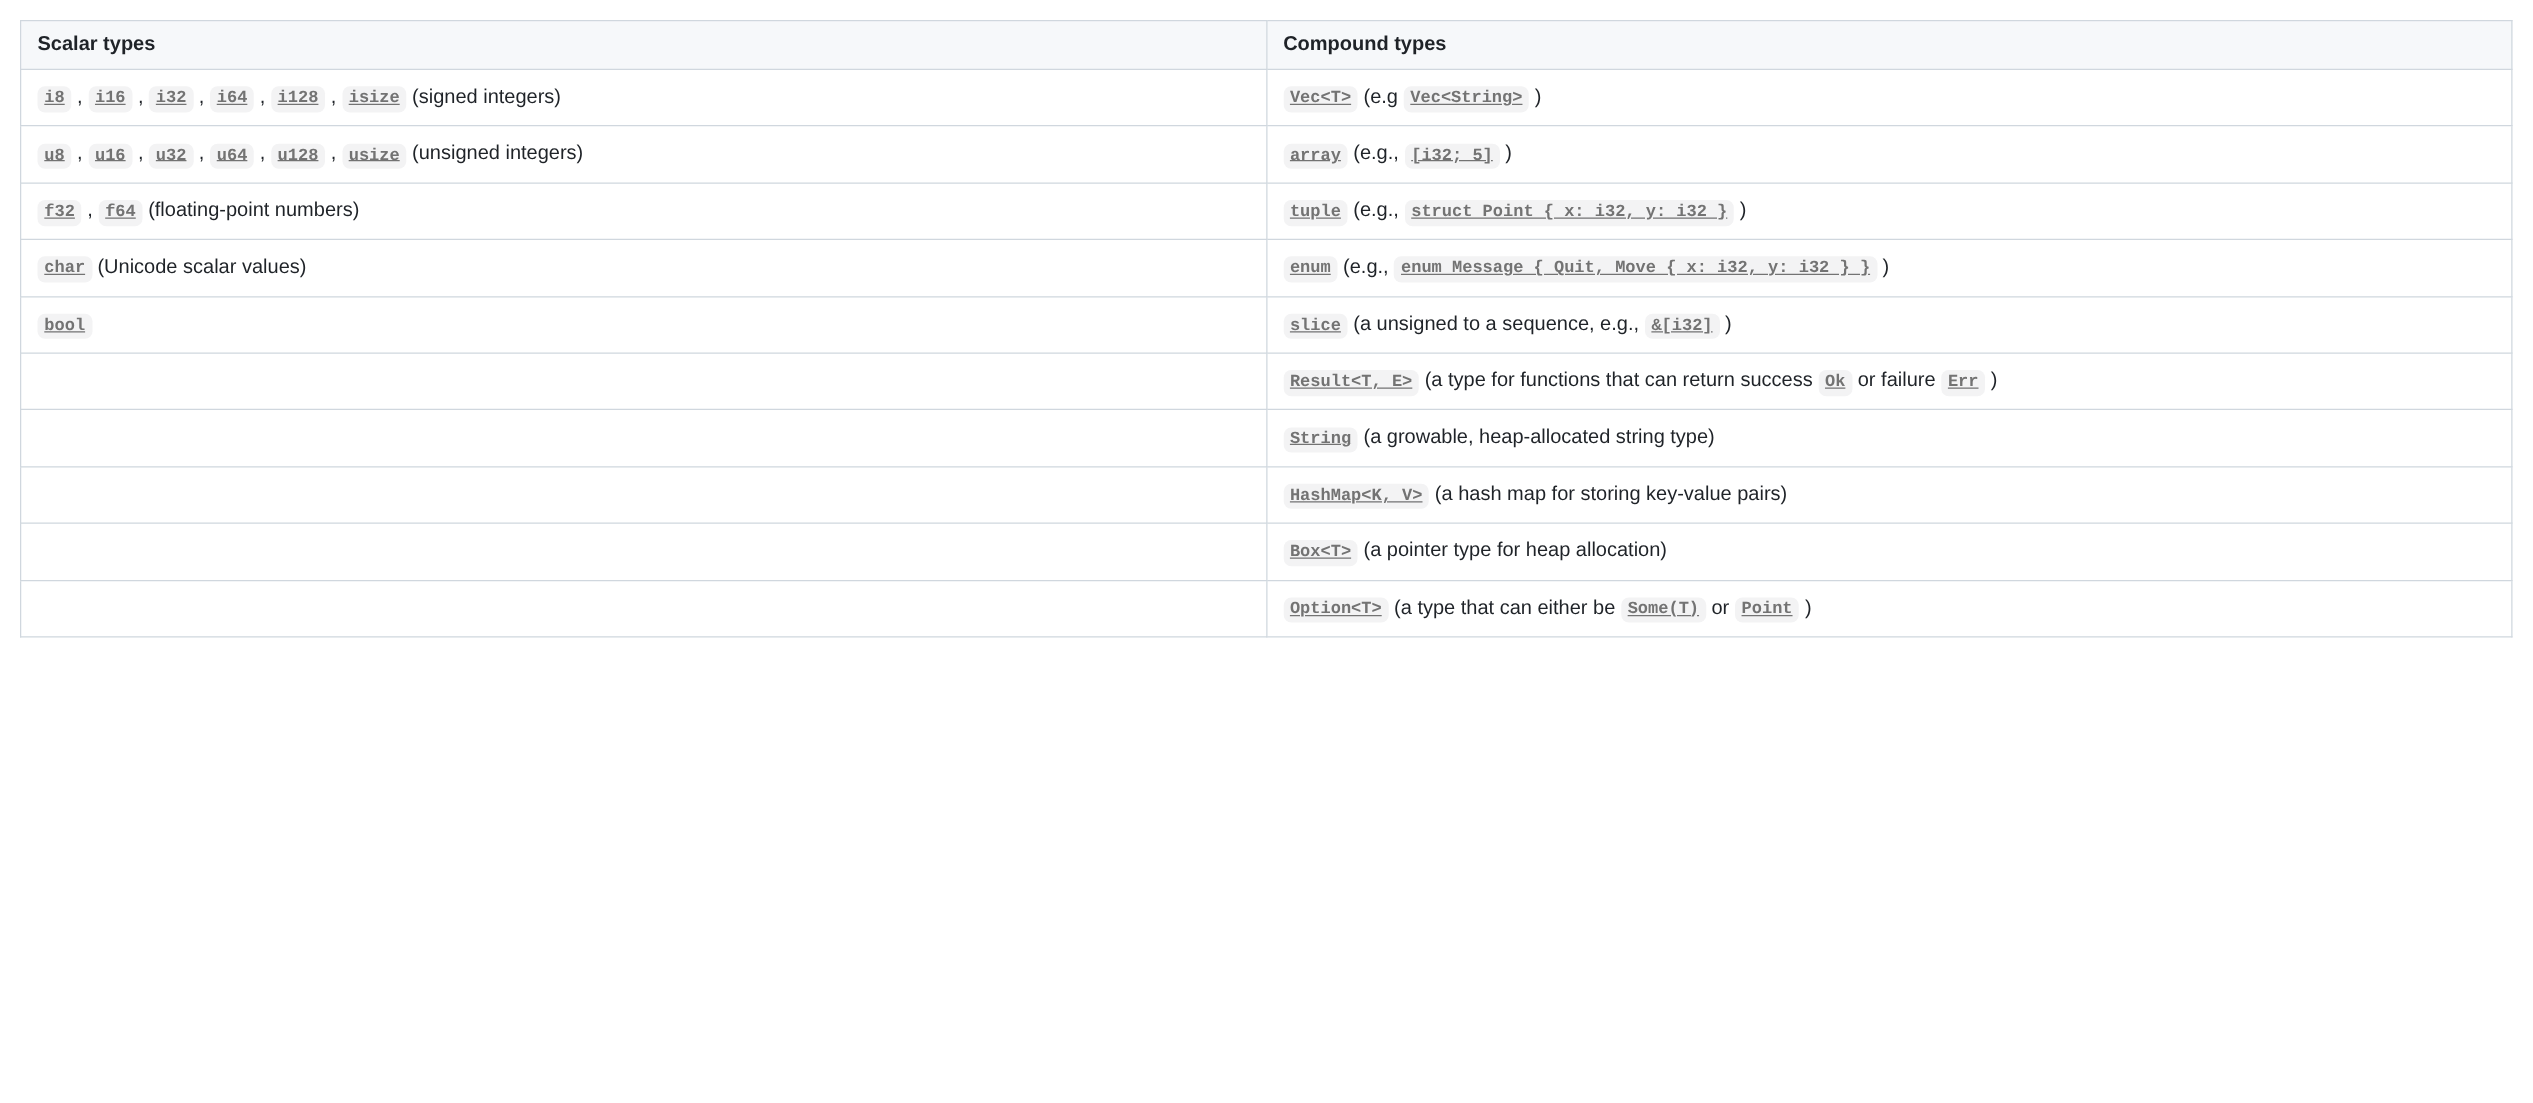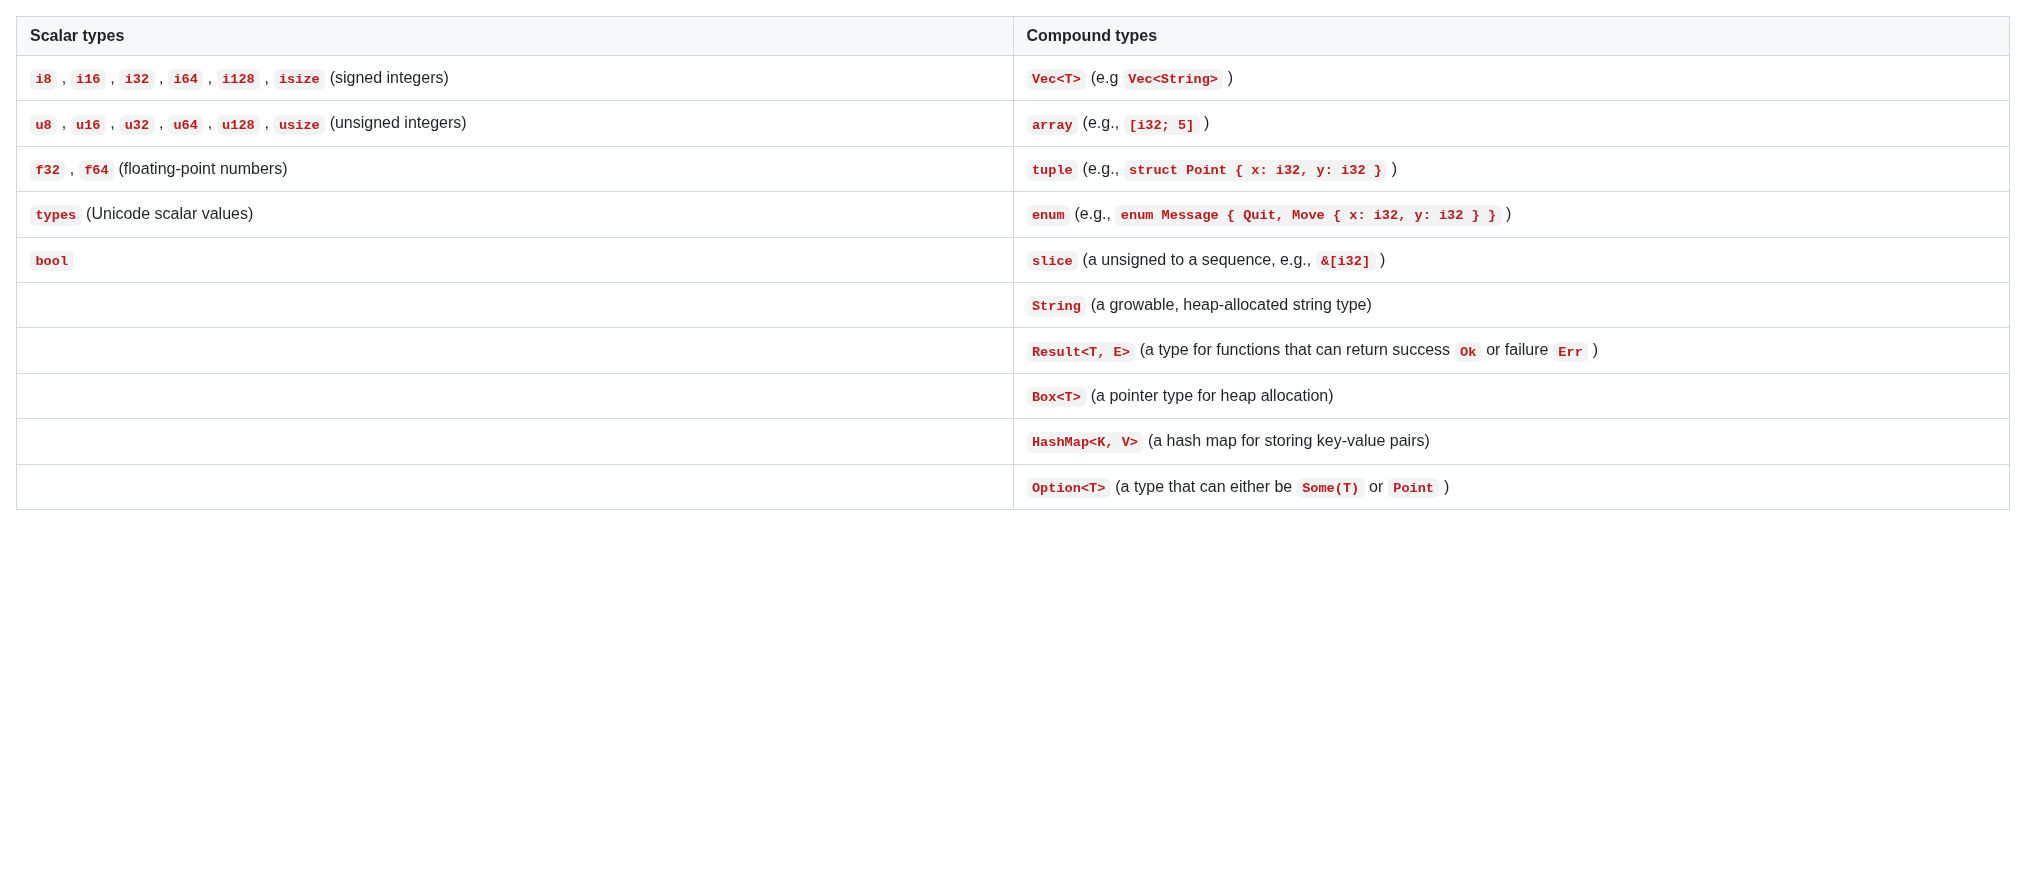--- a/index.html
+++ b/index.html
@@ -28,26 +28,27 @@
     td {
       padding: 10px 13px;
       border: 1px solid #d0d7de;
       vertical-align: top;
       font-size: 16px;
       line-height: 1.5;
     }
     code {
       font-family: ui-monospace, SFMono-Regular, "SF Mono", Menlo, Consolas, "Liberation Mono", monospace;
       background: #f3f3f4;
-      color: #b91c1c;
+      color: #737373;
       padding: 0.2em 0.4em;
       border-radius: 6px;
       font-size: 85%;
       font-weight: 600;
       white-space: nowrap;
+      text-decoration: underline;
     }
     .sep {
       white-space: pre;
     }
   </style>
 </head>
 <body>
 
 <table>
   <thead>
@@ -63,41 +64,41 @@
       </tr>
       <tr>
         <td><code>u8</code><span class="sep"> , </span><code>u16</code><span class="sep"> , </span><code>u32</code><span class="sep"> , </span><code>u64</code><span class="sep"> , </span><code>u128</code><span class="sep"> , </span><code>usize</code><span class="sep"> (unsigned integers)</span></td>
         <td><code>array</code><span class="sep"> (e.g., </span><code>[i32; 5]</code><span class="sep"> )</span></td>
       </tr>
       <tr>
         <td><code>f32</code><span class="sep"> , </span><code>f64</code><span class="sep"> (floating-point numbers)</span></td>
         <td><code>tuple</code><span class="sep"> (e.g., </span><code>struct Point { x: i32, y: i32 }</code><span class="sep"> )</span></td>
       </tr>
       <tr>
-        <td><code>types</code><span class="sep"> (Unicode scalar values)</span></td>
+        <td><code>char</code><span class="sep"> (Unicode scalar values)</span></td>
         <td><code>enum</code><span class="sep"> (e.g., </span><code>enum Message { Quit, Move { x: i32, y: i32 } }</code><span class="sep"> )</span></td>
       </tr>
       <tr>
         <td><code>bool</code></td>
         <td><code>slice</code><span class="sep"> (a unsigned to a sequence, e.g., </span><code>&amp;[i32]</code><span class="sep"> )</span></td>
       </tr>
       <tr>
         <td></td>
+        <td><code>Result&lt;T, E&gt;</code><span class="sep"> (a type for functions that can return success </span><code>Ok</code><span class="sep"> or failure </span><code>Err</code><span class="sep"> )</span></td>
+      </tr>
+      <tr>
+        <td></td>
         <td><code>String</code><span class="sep"> (a growable, heap-allocated string type)</span></td>
       </tr>
       <tr>
         <td></td>
-        <td><code>Result&lt;T, E&gt;</code><span class="sep"> (a type for functions that can return success </span><code>Ok</code><span class="sep"> or failure </span><code>Err</code><span class="sep"> )</span></td>
+        <td><code>HashMap&lt;K, V&gt;</code><span class="sep"> (a hash map for storing key-value pairs)</span></td>
       </tr>
       <tr>
         <td></td>
         <td><code>Box&lt;T&gt;</code><span class="sep"> (a pointer type for heap allocation)</span></td>
-      </tr>
-      <tr>
-        <td></td>
-        <td><code>HashMap&lt;K, V&gt;</code><span class="sep"> (a hash map for storing key-value pairs)</span></td>
       </tr>
       <tr>
         <td></td>
         <td><code>Option&lt;T&gt;</code><span class="sep"> (a type that can either be </span><code>Some(T)</code><span class="sep"> or </span><code>Point</code><span class="sep"> )</span></td>
       </tr>
     </tbody>
 </table>
 
 </body></html>

